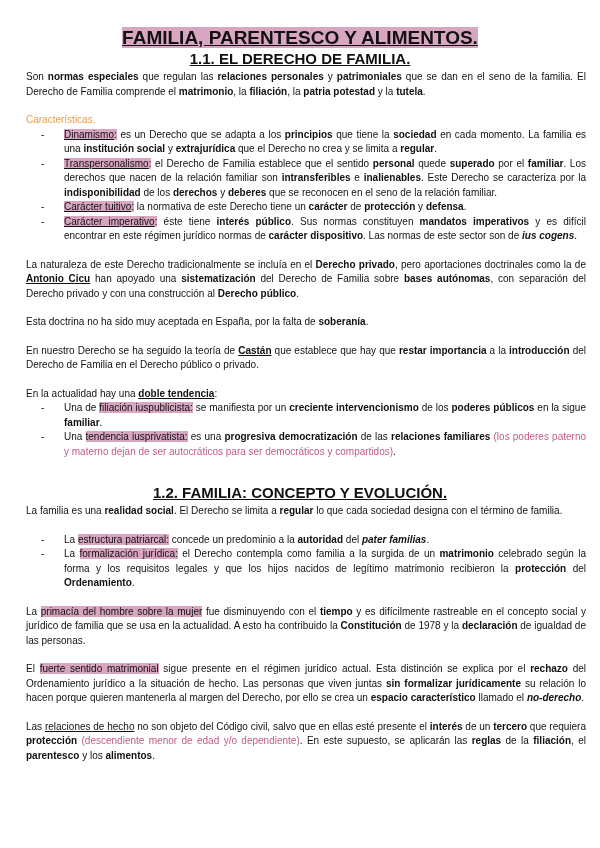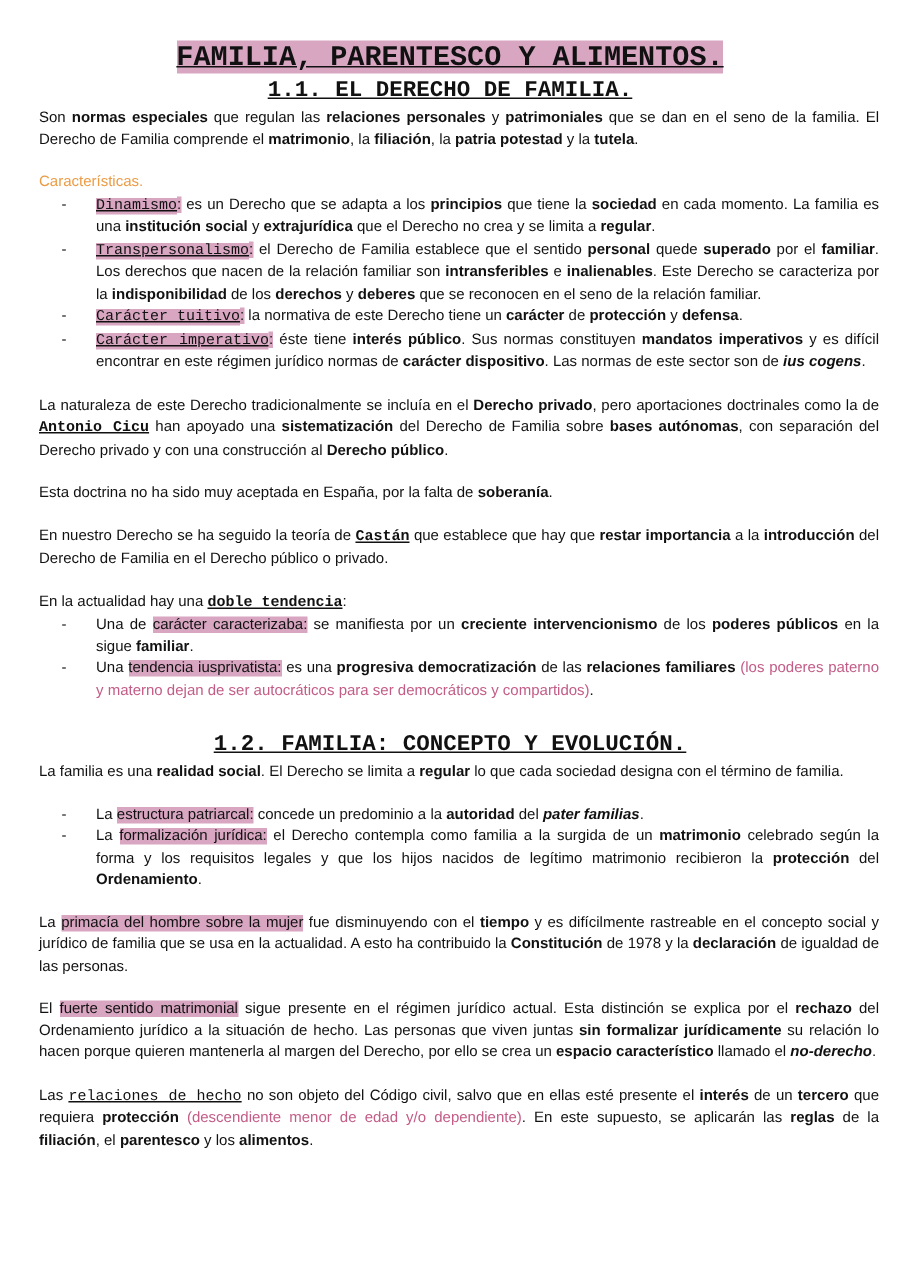--- a/index.html
+++ b/index.html
@@ -5,30 +5,30 @@
   html,body{margin:0;padding:0;}
   body{
     width:600px;height:848px;overflow:hidden;background:#ffffff;
     font-family:"Liberation Sans","DejaVu Sans",sans-serif;
     font-size:10px;line-height:14.5px;color:#111111;
     -webkit-font-smoothing:antialiased;
   }
   .page{padding:26px 14px 0 14px;}
   .title{text-align:center;font-size:19px;line-height:23px;margin:0 0 3px 0;}
   .h2{text-align:center;font-size:15px;line-height:14px;margin:0 0 4px 0;}
-  .sec2{margin-top:21px;}
+  .sec2{margin-top:27px;}
   p.block{margin:0 0 14px 12px;text-align:justify;}
   p.no-gap{margin-bottom:0;}
   .label{margin:0;}
   ul.dash{list-style:none;margin:0 0 14px 0;padding:0;}
   ul.dash li{position:relative;padding-left:50px;text-align:justify;}
   ul.dash li::before{content:"-";position:absolute;left:27px;top:0;}
   .b{font-weight:bold;}
   .i{font-style:italic;}
-  .u{text-decoration:underline;font-family:Liberation Mono, monospace;}
+  .u{text-decoration:underline;}
   .hl{background:var(--hl,#D9A6C2);}
   .c-orange{color:var(--orange,#EC9C45);}
   .c-pink{color:var(--pink,#C35C87);}
 </style>
 </head>
 <body style="color: rgb(17, 17, 17); background: rgb(255, 255, 255);">
 
 <div class="page">
 
   <div class="title"><span class="b u hl">FAMILIA, PARENTESCO Y ALIMENTOS.</span></div>
@@ -48,21 +48,21 @@
 
   <p class="block"><span>La naturaleza de este Derecho tradicionalmente se incluía en el </span><span class="b">Derecho privado</span><span>, pero aportaciones doctrinales como la de </span><span class="b u">Antonio Cicu</span><span> han apoyado una </span><span class="b">sistematización</span><span> del Derecho de Familia sobre </span><span class="b">bases autónomas</span><span>, con separación del Derecho privado y con una construcción al </span><span class="b">Derecho público</span><span>.</span></p>
 
   <p class="block"><span>Esta doctrina no ha sido muy aceptada en España, por la falta de </span><span class="b">soberanía</span><span>.</span></p>
 
   <p class="block"><span>En nuestro Derecho se ha seguido la teoría de </span><span class="b u">Castán</span><span> que establece que hay que </span><span class="b">restar importancia</span><span> a la </span><span class="b">introducción</span><span> del Derecho de Familia en el Derecho público o privado.</span></p>
 
   <p class="block no-gap"><span>En la actualidad hay una </span><span class="b u">doble tendencia</span><span>:</span></p>
 
   <ul class="dash">
-    <li><span>Una de </span><span class="hl">carácter caracterizaba:</span><span> se manifiesta por un </span><span class="b">creciente intervencionismo</span><span> de los </span><span class="b">poderes públicos</span><span> en la sigue </span><span class="b">familiar</span><span>.</span></li>
+    <li><span>Una de </span><span class="hl">filiación iuspublicista:</span><span> se manifiesta por un </span><span class="b">creciente intervencionismo</span><span> de los </span><span class="b">poderes públicos</span><span> en la sigue </span><span class="b">familiar</span><span>.</span></li>
     <li><span>Una </span><span class="hl">tendencia iusprivatista:</span><span> es una </span><span class="b">progresiva democratización</span><span> de las </span><span class="b">relaciones familiares</span><span> </span><span class="c-pink">(los poderes paterno y materno dejan de ser autocráticos para ser democráticos y compartidos)</span><span>.</span></li>
   </ul>
 
   <div class="h2 sec2"><span class="b u">1.2. FAMILIA: CONCEPTO Y EVOLUCIÓN.</span></div>
 
   <p class="block"><span>La familia es una </span><span class="b">realidad social</span><span>. El Derecho se limita a </span><span class="b">regular</span><span> lo que cada sociedad designa con el término de familia.</span></p>
 
 
   <ul class="dash">
     <li><span>La </span><span class="hl">estructura patriarcal:</span><span> concede un predominio a la </span><span class="b">autoridad</span><span> del </span><span class="b i">pater familias</span><span>.</span></li>

